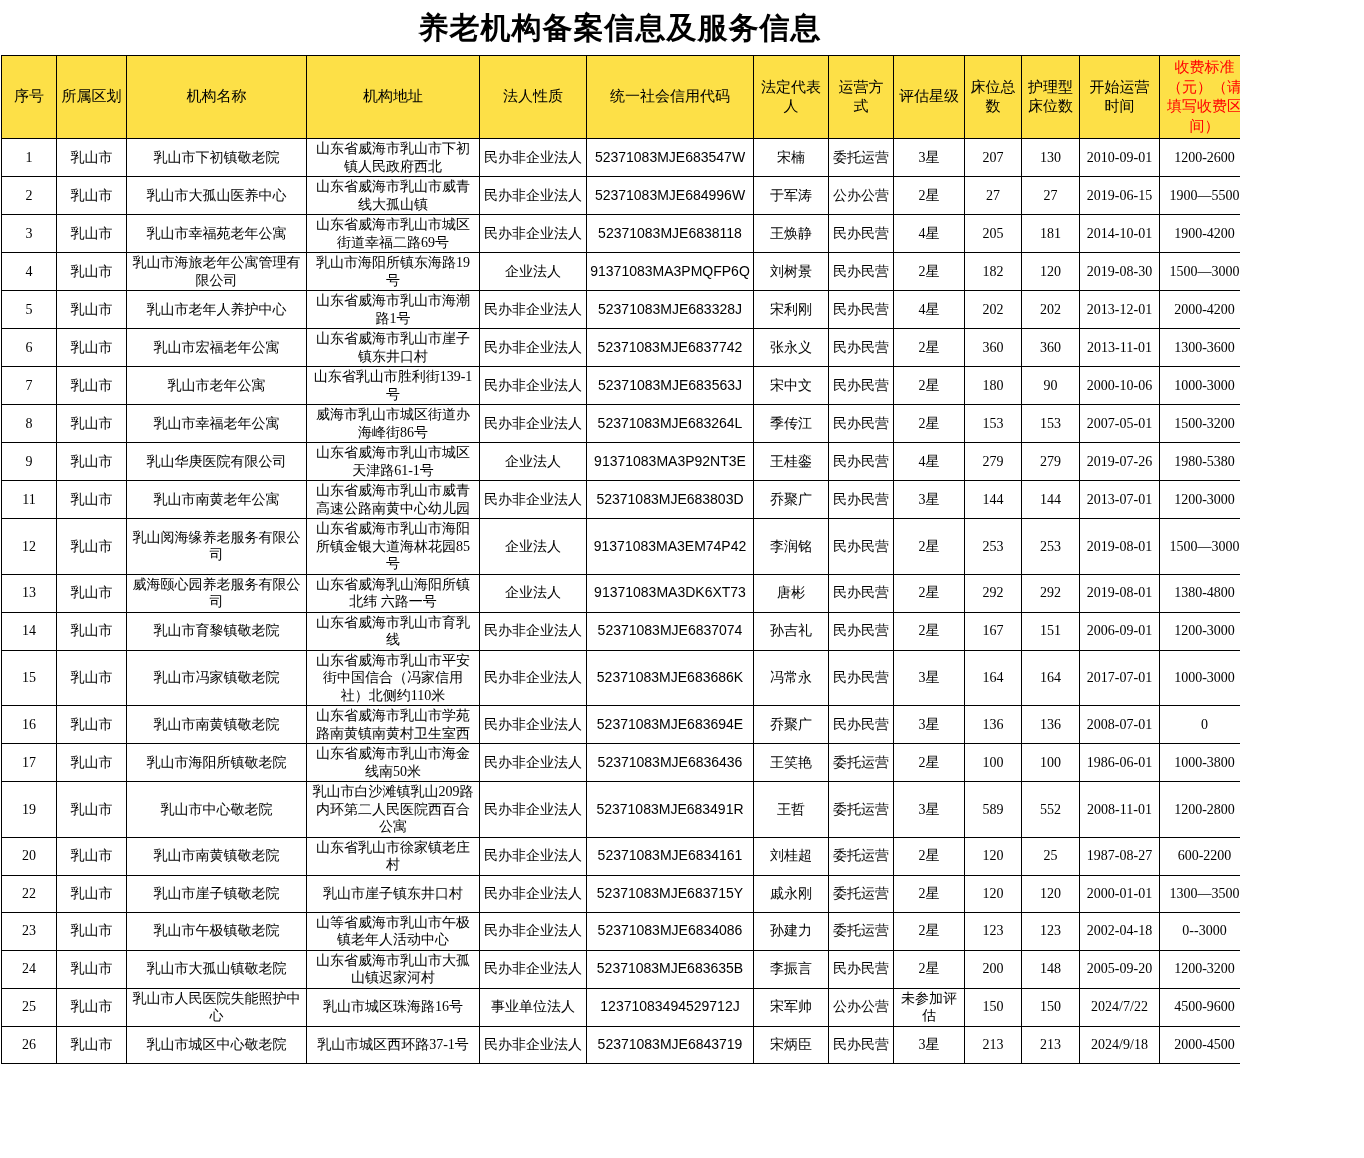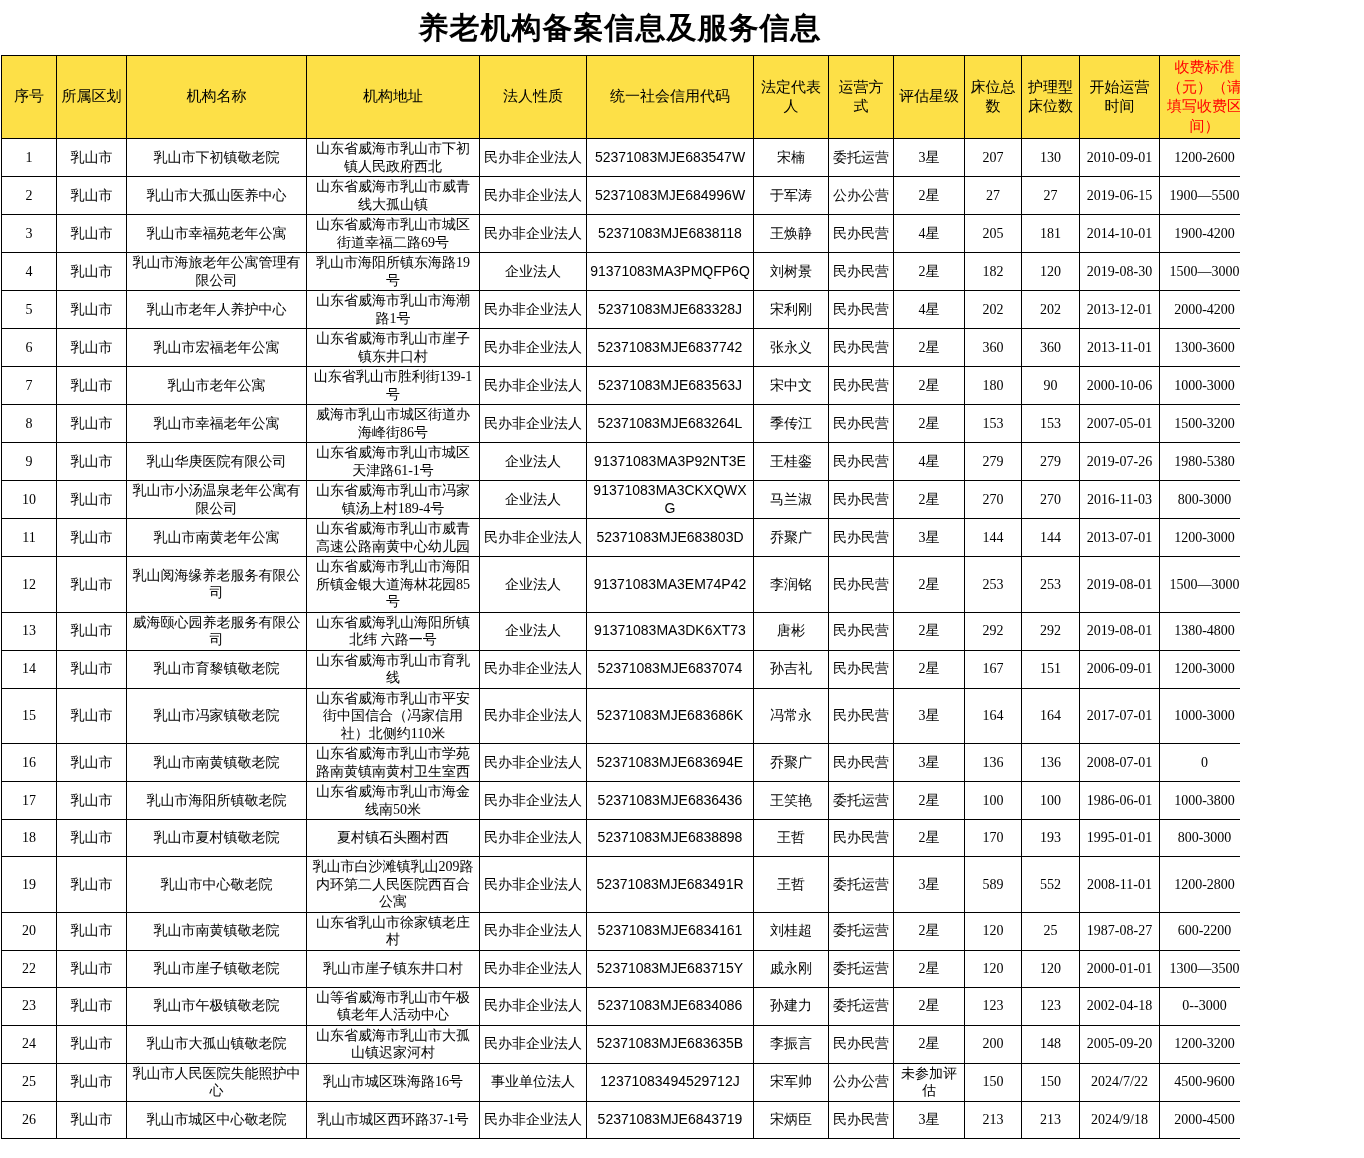--- a/index.html
+++ b/index.html
@@ -232,37 +232,20 @@
           <td class="col-operation_mode">民办民营</td>
           <td class="col-star_rating">4星</td>
           <td class="col-total_beds">279</td>
           <td class="col-nursing_beds">279</td>
           <td class="col-start_date">2019-07-26</td>
           <td class="col-fee_standard">1980-5380</td>
           <td class="col-fee_method">预付型</td>
           <td class="col-remark"></td>
         </tr>
         <tr>
-          <td class="col-index">10</td>
-          <td class="col-district">乳山市</td>
-          <td class="col-name">乳山市小汤温泉老年公寓有限公司</td>
-          <td class="col-address">山东省威海市乳山市冯家镇汤上村189-4号</td>
-          <td class="col-legal_type">企业法人</td>
-          <td class="col-credit_code">91371083MA3CKXQWXG</td>
-          <td class="col-legal_rep">马兰淑</td>
-          <td class="col-operation_mode">民办民营</td>
-          <td class="col-star_rating">2星</td>
-          <td class="col-total_beds">270</td>
-          <td class="col-nursing_beds">270</td>
-          <td class="col-start_date">2016-11-03</td>
-          <td class="col-fee_standard">800-3000</td>
-          <td class="col-fee_method">月付</td>
-          <td class="col-remark"></td>
-        </tr>
-        <tr>
           <td class="col-index">11</td>
           <td class="col-district">乳山市</td>
           <td class="col-name">乳山市南黄老年公寓</td>
           <td class="col-address">山东省威海市乳山市威青高速公路南黄中心幼儿园</td>
           <td class="col-legal_type">民办非企业法人</td>
           <td class="col-credit_code">52371083MJE683803D</td>
           <td class="col-legal_rep">乔聚广</td>
           <td class="col-operation_mode">民办民营</td>
           <td class="col-star_rating">3星</td>
           <td class="col-total_beds">144</td>
@@ -364,37 +347,20 @@
           <td class="col-address">山东省威海市乳山市海金线南50米</td>
           <td class="col-legal_type">民办非企业法人</td>
           <td class="col-credit_code">52371083MJE6836436</td>
           <td class="col-legal_rep">王笑艳</td>
           <td class="col-operation_mode">委托运营</td>
           <td class="col-star_rating">2星</td>
           <td class="col-total_beds">100</td>
           <td class="col-nursing_beds">100</td>
           <td class="col-start_date">1986-06-01</td>
           <td class="col-fee_standard">1000-3800</td>
-          <td class="col-fee_method">月付</td>
-          <td class="col-remark"></td>
-        </tr>
-        <tr>
-          <td class="col-index">18</td>
-          <td class="col-district">乳山市</td>
-          <td class="col-name">乳山市夏村镇敬老院</td>
-          <td class="col-address">夏村镇石头圈村西</td>
-          <td class="col-legal_type">民办非企业法人</td>
-          <td class="col-credit_code">52371083MJE6838898</td>
-          <td class="col-legal_rep">王哲</td>
-          <td class="col-operation_mode">民办民营</td>
-          <td class="col-star_rating">2星</td>
-          <td class="col-total_beds">170</td>
-          <td class="col-nursing_beds">193</td>
-          <td class="col-start_date">1995-01-01</td>
-          <td class="col-fee_standard">800-3000</td>
           <td class="col-fee_method">月付</td>
           <td class="col-remark"></td>
         </tr>
         <tr>
           <td class="col-index">19</td>
           <td class="col-district">乳山市</td>
           <td class="col-name">乳山市中心敬老院</td>
           <td class="col-address">乳山市白沙滩镇乳山209路内环第二人民医院西百合公寓</td>
           <td class="col-legal_type">民办非企业法人</td>
           <td class="col-credit_code">52371083MJE683491R</td>

